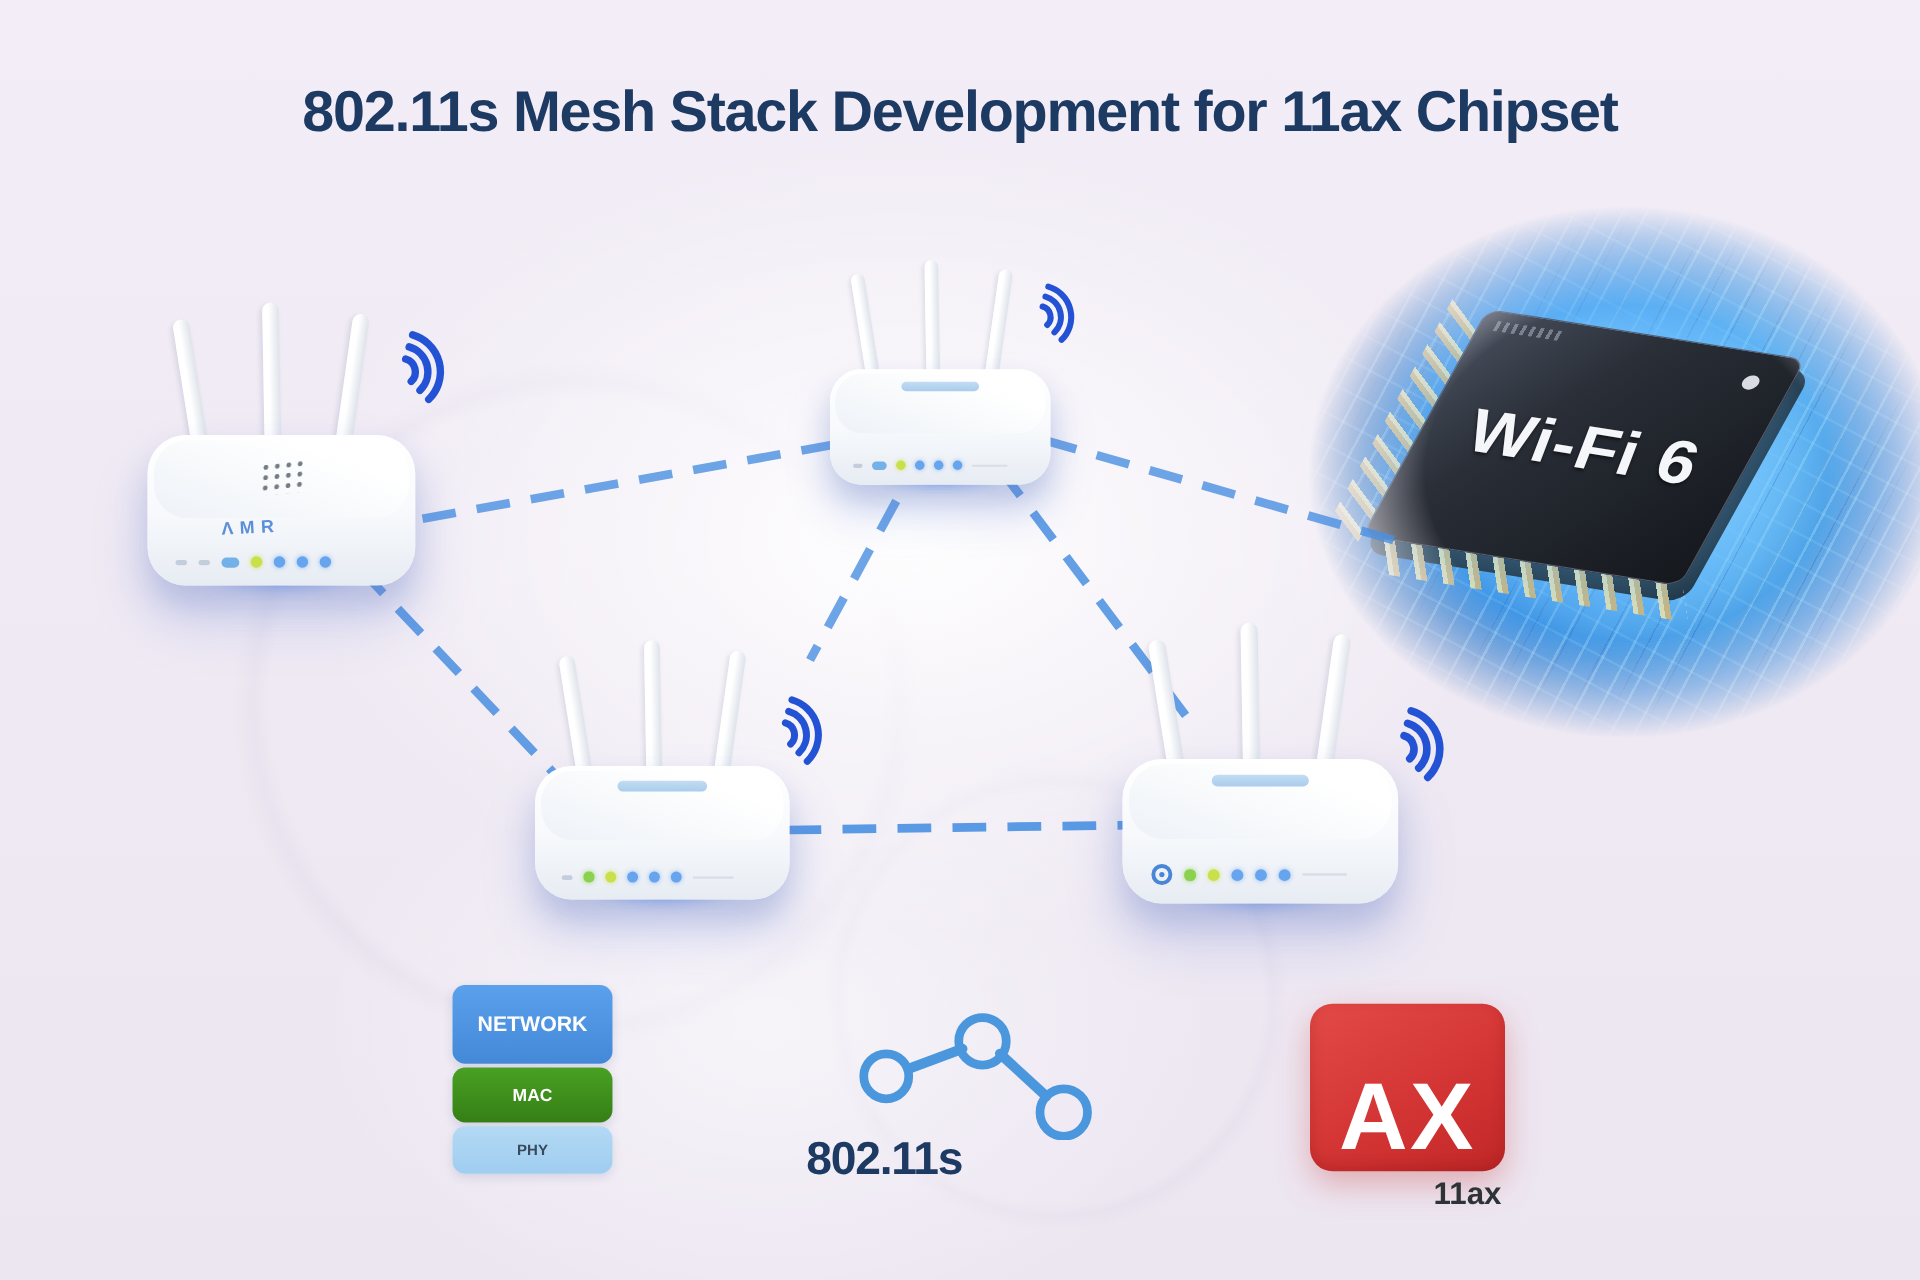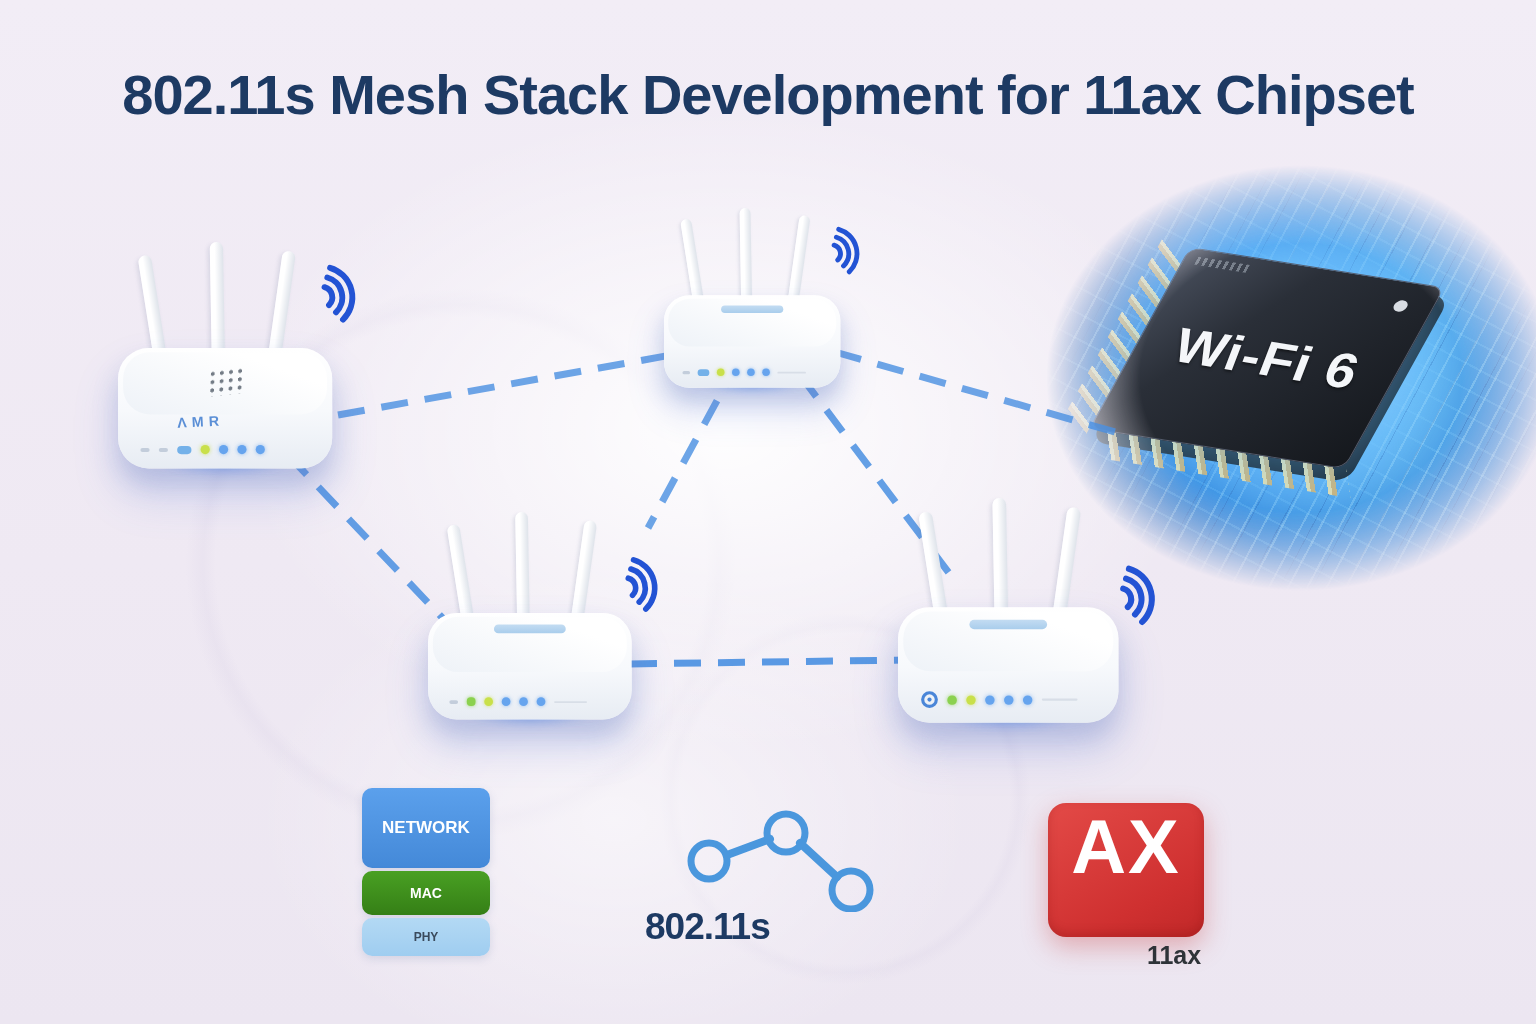--- a/index.html
+++ b/index.html
@@ -8,21 +8,21 @@
     font-family:"Liberation Sans",sans-serif;
     background:
       radial-gradient(780px 520px at 47% 42%, rgba(255,255,255,.95) 0%, rgba(255,255,255,0) 62%),
       radial-gradient(600px 420px at 40% 80%, rgba(255,255,255,.55) 0%, rgba(255,255,255,0) 60%),
       radial-gradient(circle 430px at 30% 55%, rgba(255,255,255,0) 57%, rgba(150,140,190,.06) 60%, rgba(255,255,255,0) 64%),
       radial-gradient(circle 300px at 55% 78%, rgba(255,255,255,0) 55%, rgba(150,140,190,.05) 58%, rgba(255,255,255,0) 62%),
       linear-gradient(180deg,#f2edf6 0%,#efe9f3 55%,#ece6f1 100%);
   }
   .title{
     position:absolute;top:62px;left:0;width:100%;text-align:center;
-    font-size:56px;font-weight:bold;letter-spacing:-1px;color:#1d3a63;
+    font-size:46px;font-weight:bold;letter-spacing:-1px;color:#1d3a63;
   }
 
   
   .chip-scene{
     position:absolute;right:-24px;top:148px;width:540px;height:500px;
     -webkit-mask-image:radial-gradient(ellipse 62% 56% at 52% 46%, #000 48%, transparent 76%);
     mask-image:radial-gradient(ellipse 62% 56% at 52% 46%, #000 48%, transparent 76%);
   }
   .pcb{
     position:absolute;inset:0;
@@ -133,35 +133,35 @@
   .r-br{left:898px;top:498px;transform:scale(1.05);}
   .r-br .wifi{left:204px;top:52px;}
   .r-bl .wifi{left:196px;top:34px;}
 
   
   .stack{position:absolute;left:362px;top:788px;width:128px;}
   .layer{
     border-radius:10px;margin-bottom:3px;display:flex;align-items:center;justify-content:center;
     font-weight:bold;color:#ffffff;box-shadow:0 3px 8px rgba(90,110,160,.18);
   }
-  .layer-network{height:80px;font-size:17px;background:linear-gradient(180deg,#5ba0ec,#4489d8);}
+  .layer-network{height:63px;font-size:17px;background:linear-gradient(180deg,#5ba0ec,#4489d8);}
   .layer-mac{height:44px;font-size:14px;background:linear-gradient(180deg,#49a023,#357f16);}
   .layer-phy{height:38px;font-size:12px;background:linear-gradient(180deg,#b3d9f4,#9fcdf0);color:#3a4a5c;}
 
   .mesh-badge{position:absolute;left:645px;top:790px;width:230px;text-align:left;}
   .mesh-icon{display:block;margin:0 auto;}
   .mesh-icon circle{fill:none;stroke:#4a97dd;stroke-width:7;}
   .mesh-icon line{stroke:#4a97dd;stroke-width:8;stroke-linecap:round;}
   .mesh-label{margin-top:-6px;font-size:37px;font-weight:bold;color:#1d3a63;letter-spacing:-1px;}
 
   .ax-badge{
     position:absolute;left:1048px;top:803px;width:156px;height:134px;border-radius:18px;
     background:linear-gradient(150deg,#e34a47 0%,#cf3030 70%,#c02828 100%);
     box-shadow:0 10px 26px rgba(200,60,60,.35), inset 0 -4px 10px rgba(120,10,10,.25);
-    display:flex;align-items:flex-start;justify-content:center;
+    display:flex;align-items:flex-end;justify-content:center;
   }
   .ax-text{color:#ffffff;font-size:76px;font-weight:bold;letter-spacing:2px;}
   .ax-caption{
     position:absolute;left:1096px;top:941px;width:156px;text-align:center;
     font-size:25px;font-weight:bold;color:#2e3338;
   }
 </style>
 </head>
 <body>
 

